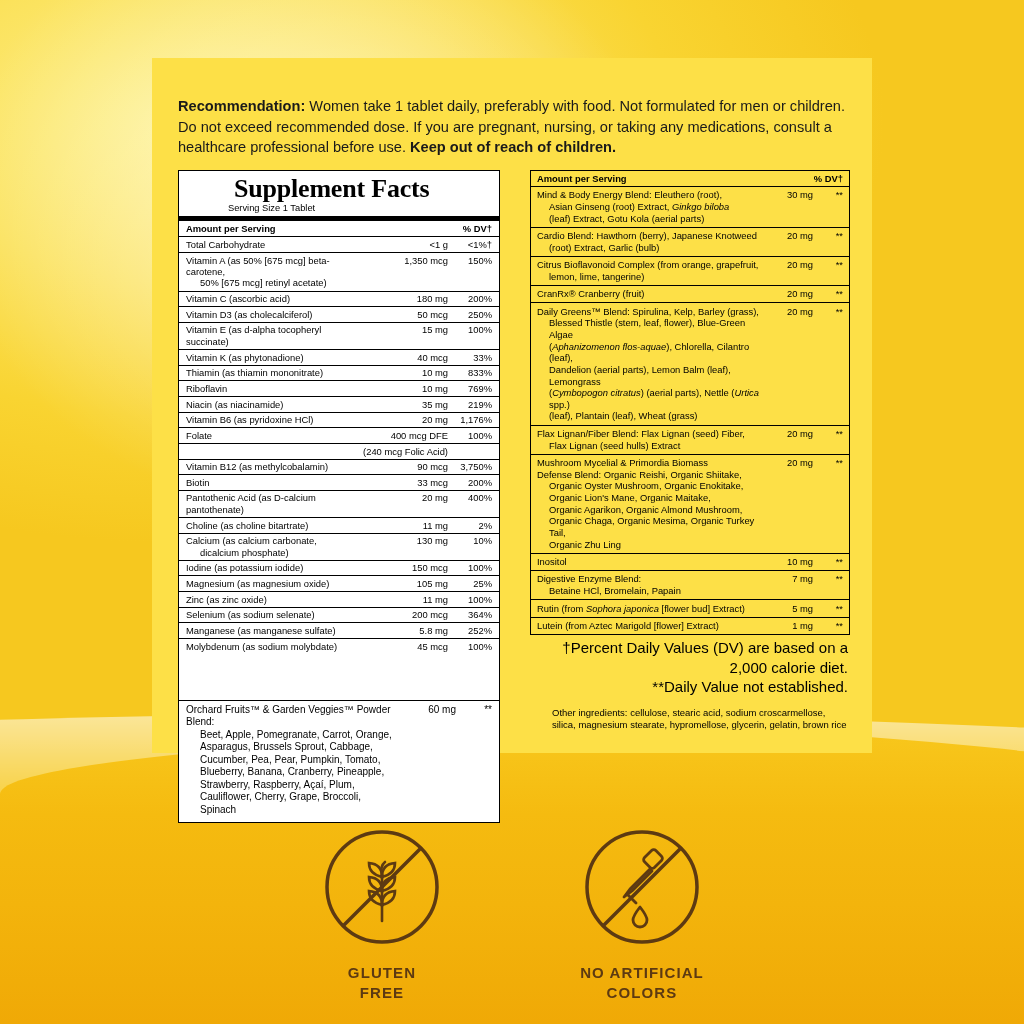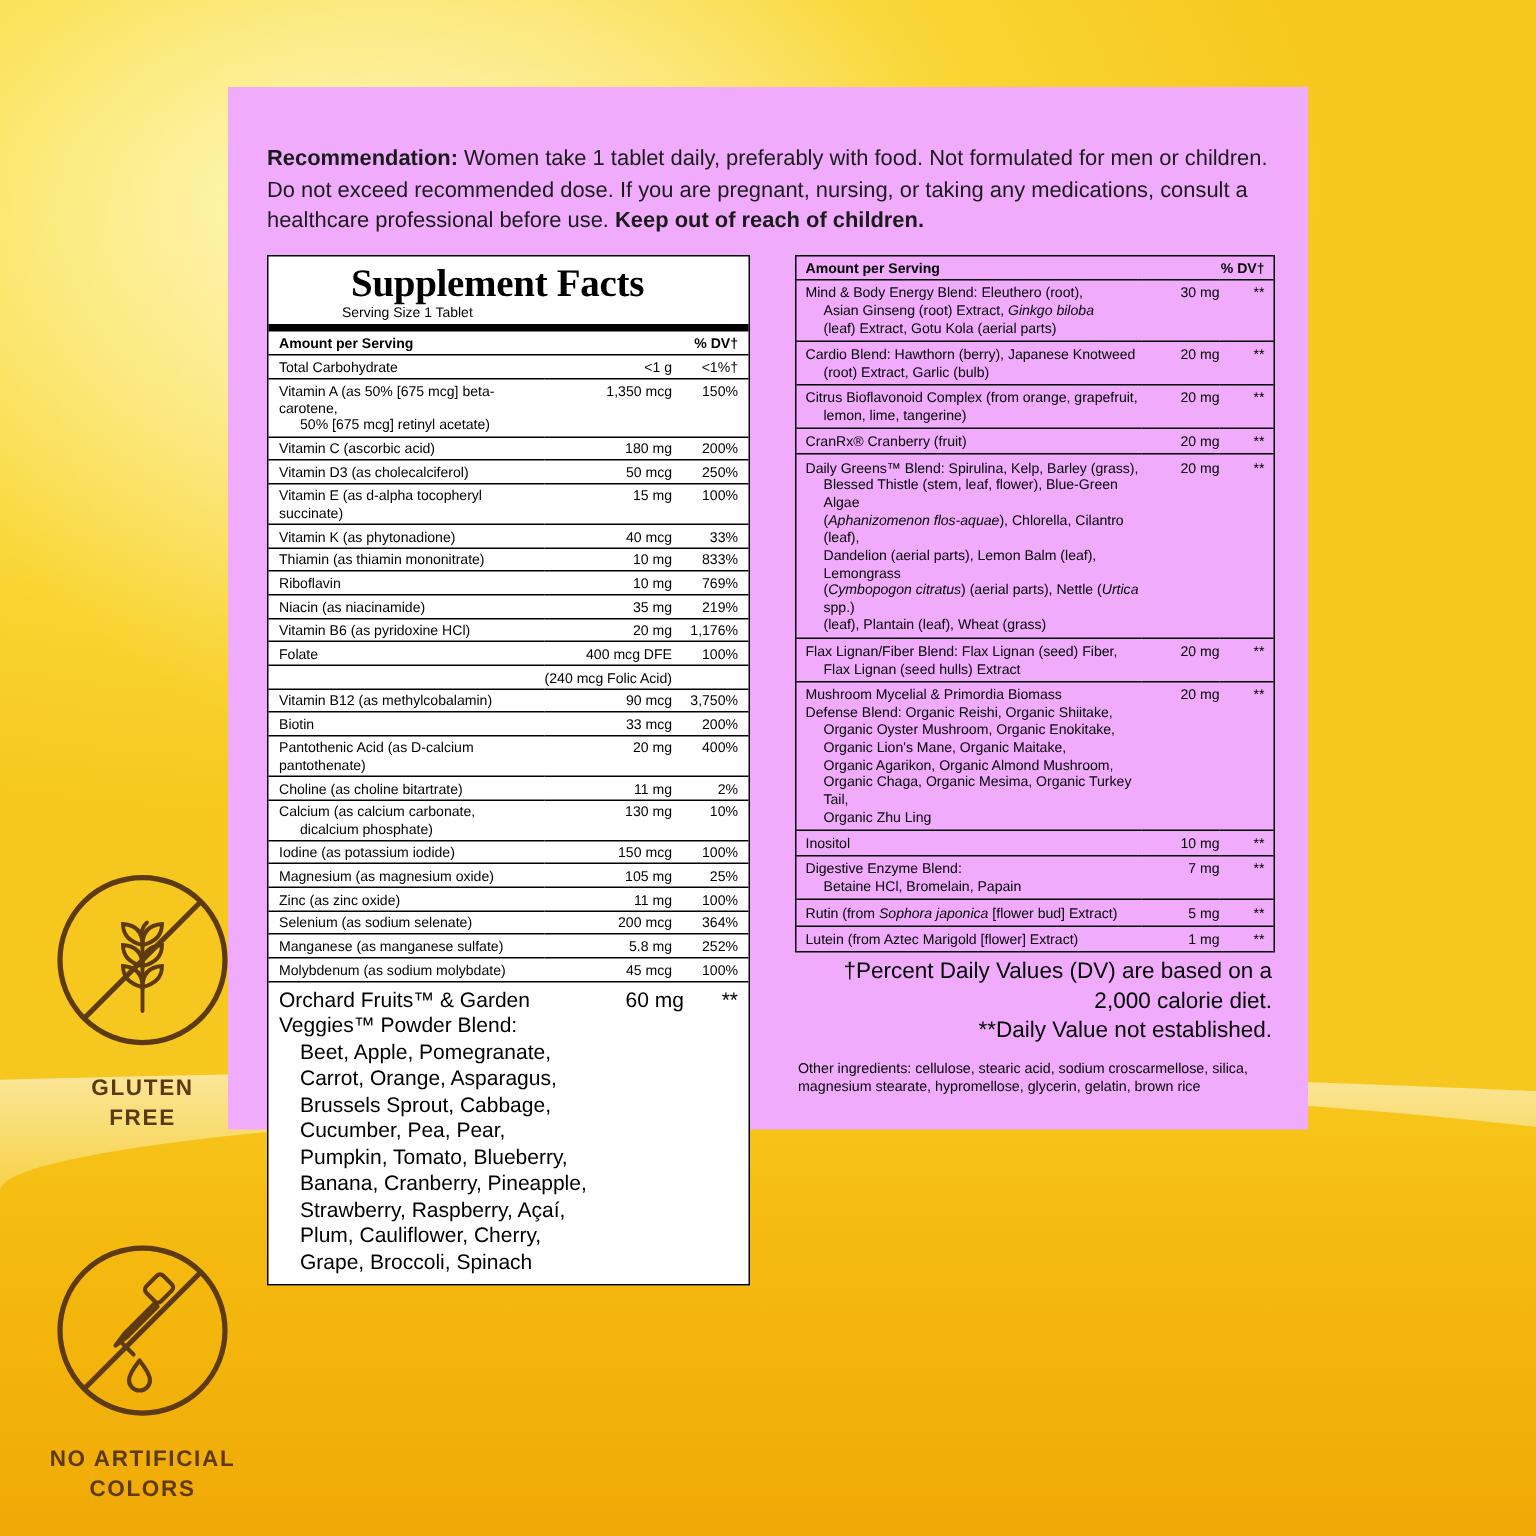--- a/index.html
+++ b/index.html
@@ -27,21 +27,21 @@
   .glow {
     position:absolute; left:-5%; top:-10%; width:70%; height:60%;
     background:radial-gradient(ellipse at center, rgba(255,255,255,0.55), rgba(255,255,255,0) 70%);
     pointer-events:none;
   }
 
   
   .sheet {
     position:absolute;
     left:152px; top:58px; width:720px; height:695px;
-    background:#f0abfc;
+    background:#fde047;
     z-index:2;
   }
 
   .recommendation {
     position:absolute; left:26px; top:38px; width:668px;
     font-size:14.6px; line-height:1.42; color:#1a1a1a;
   }
   .recommendation b { font-weight:bold; }
 
   
@@ -70,21 +70,21 @@
     vertical-align:top; font-size:9.4px; line-height:1.22;
   }
   .tbl tr:last-child td { border-bottom:none; }
   .c-name { padding-left:7px !important; }
   .c-amt { text-align:right; width:64px; white-space:nowrap; }
   .c-dv  { text-align:right; width:44px; padding-right:7px !important; white-space:nowrap; }
   .ind { display:block; padding-left:14px; }
 
   .blend-block {
     border-top:1.6px solid #000;
-    display:flex; padding:3px 7px 6px 7px; font-size:14px; line-height:1.25;
+    display:flex; padding:3px 7px 6px 7px; font-size:10px; line-height:1.25;margin-top:46px;
   }
   .blend-block .bb-name { flex:1; padding-right:4px; }
   .blend-block .bb-amt { width:58px; text-align:right; white-space:nowrap; }
   .blend-block .bb-dv { width:36px; text-align:right; white-space:nowrap; }
 
   
   .right-panel {
     position:absolute; left:378px; top:112px; width:320px;
     font-size:9.4px; color:#000;
   }
@@ -96,27 +96,27 @@
   .rp-tbl { width:100%; border-collapse:collapse; }
   .rp-tbl td {
     padding:2.2px 0 2.6px 0; border-top:0.9px solid #000;
     vertical-align:top; font-size:9.4px; line-height:1.24;
   }
   .rp-name { padding-left:6px !important; }
   .rp-amt { text-align:right; width:52px; white-space:nowrap; }
   .rp-dv { text-align:right; width:30px; padding-right:6px !important; }
   .rp-bottom-rule { border-top:1.6px solid #000; }
   .footnotes { padding:3px 2px 0 2px; font-size:15px; line-height:1.3;text-align:right; }
-  .other-ing { padding:10px 2px 0 2px; font-size:9.5px; line-height:1.32; }
+  .other-ing { padding:10px 2px 0 2px; font-size:9.5px; line-height:1.32;margin-left:20px; }
   i { font-style:italic; }
 
   
   .badges {
     position:absolute; left:0; right:0; bottom:22px;
-    display:flex; justify-content:center; gap:70px; z-index:3;flex-direction:column;
+    display:flex; justify-content:center; gap:70px; z-index:3;
   }
   .badge { width:190px; text-align:center; color:#5a3510; }
   .badge svg { display:block; margin:0 auto 14px auto; }
   .badge-label {
     font-size:15px; font-weight:bold; letter-spacing:1.1px;
     line-height:1.3; color:#5d3a12;
   }
 </style>
 </head>
 <body>

